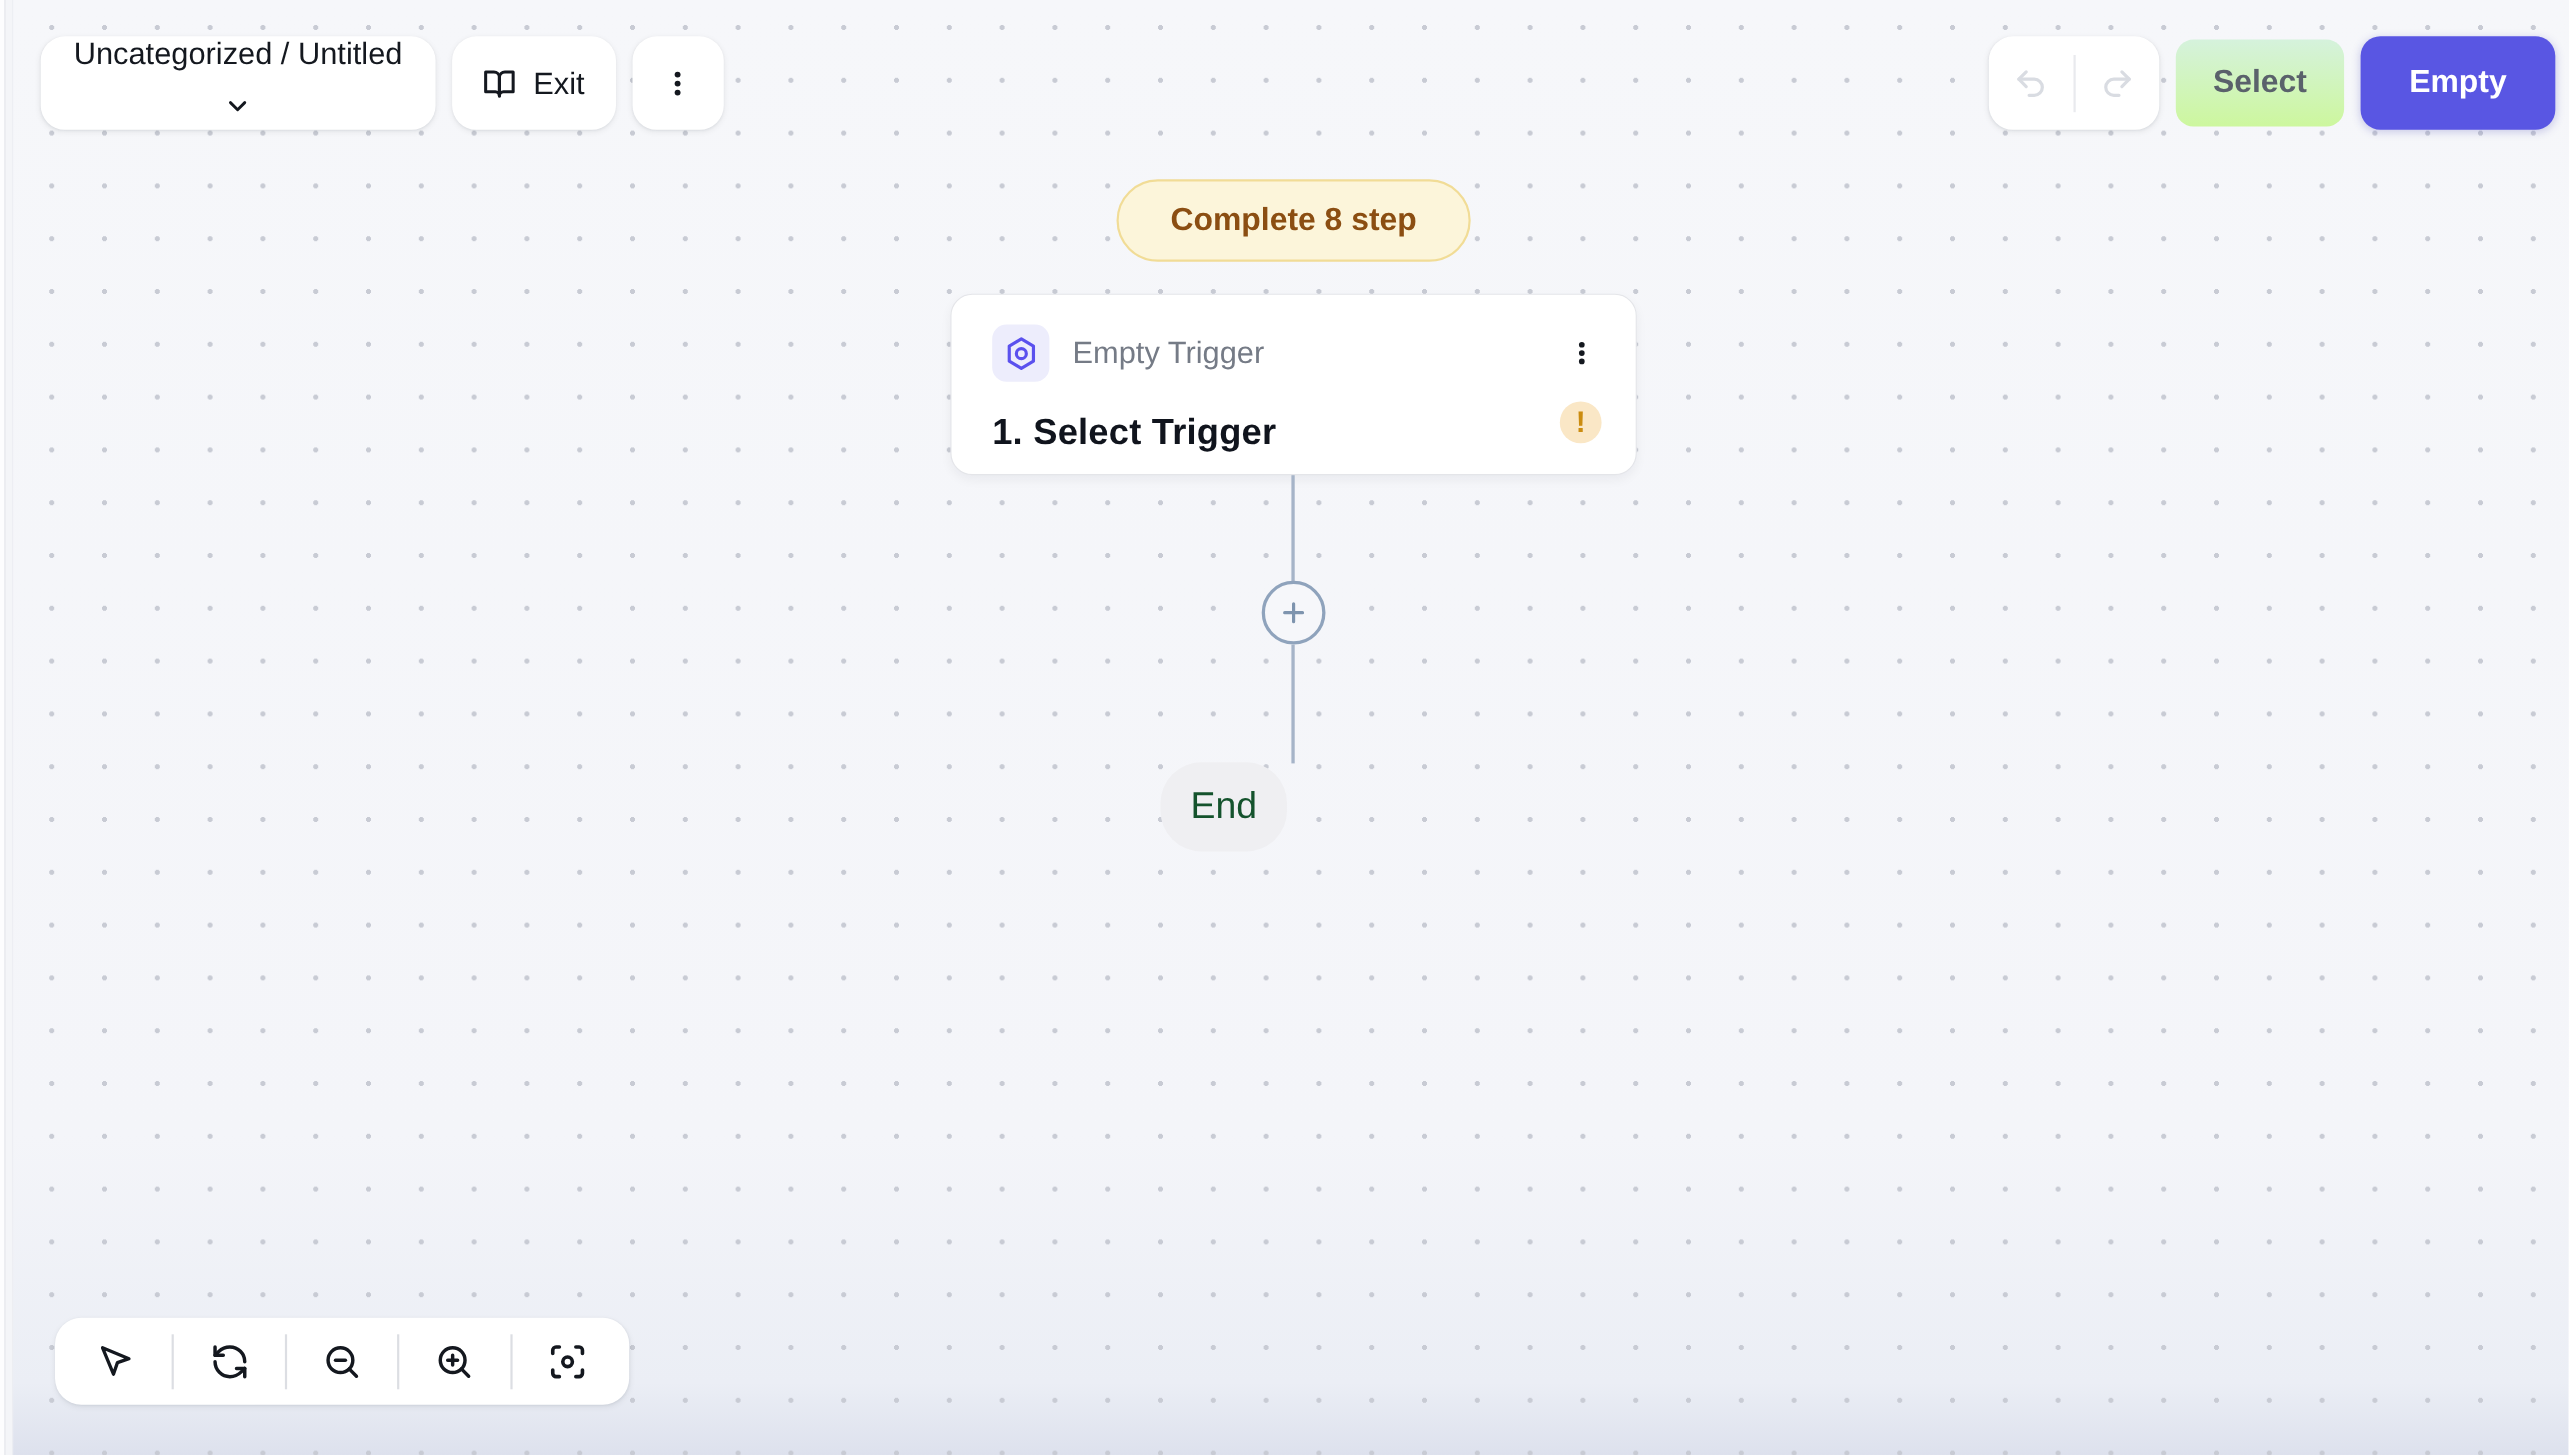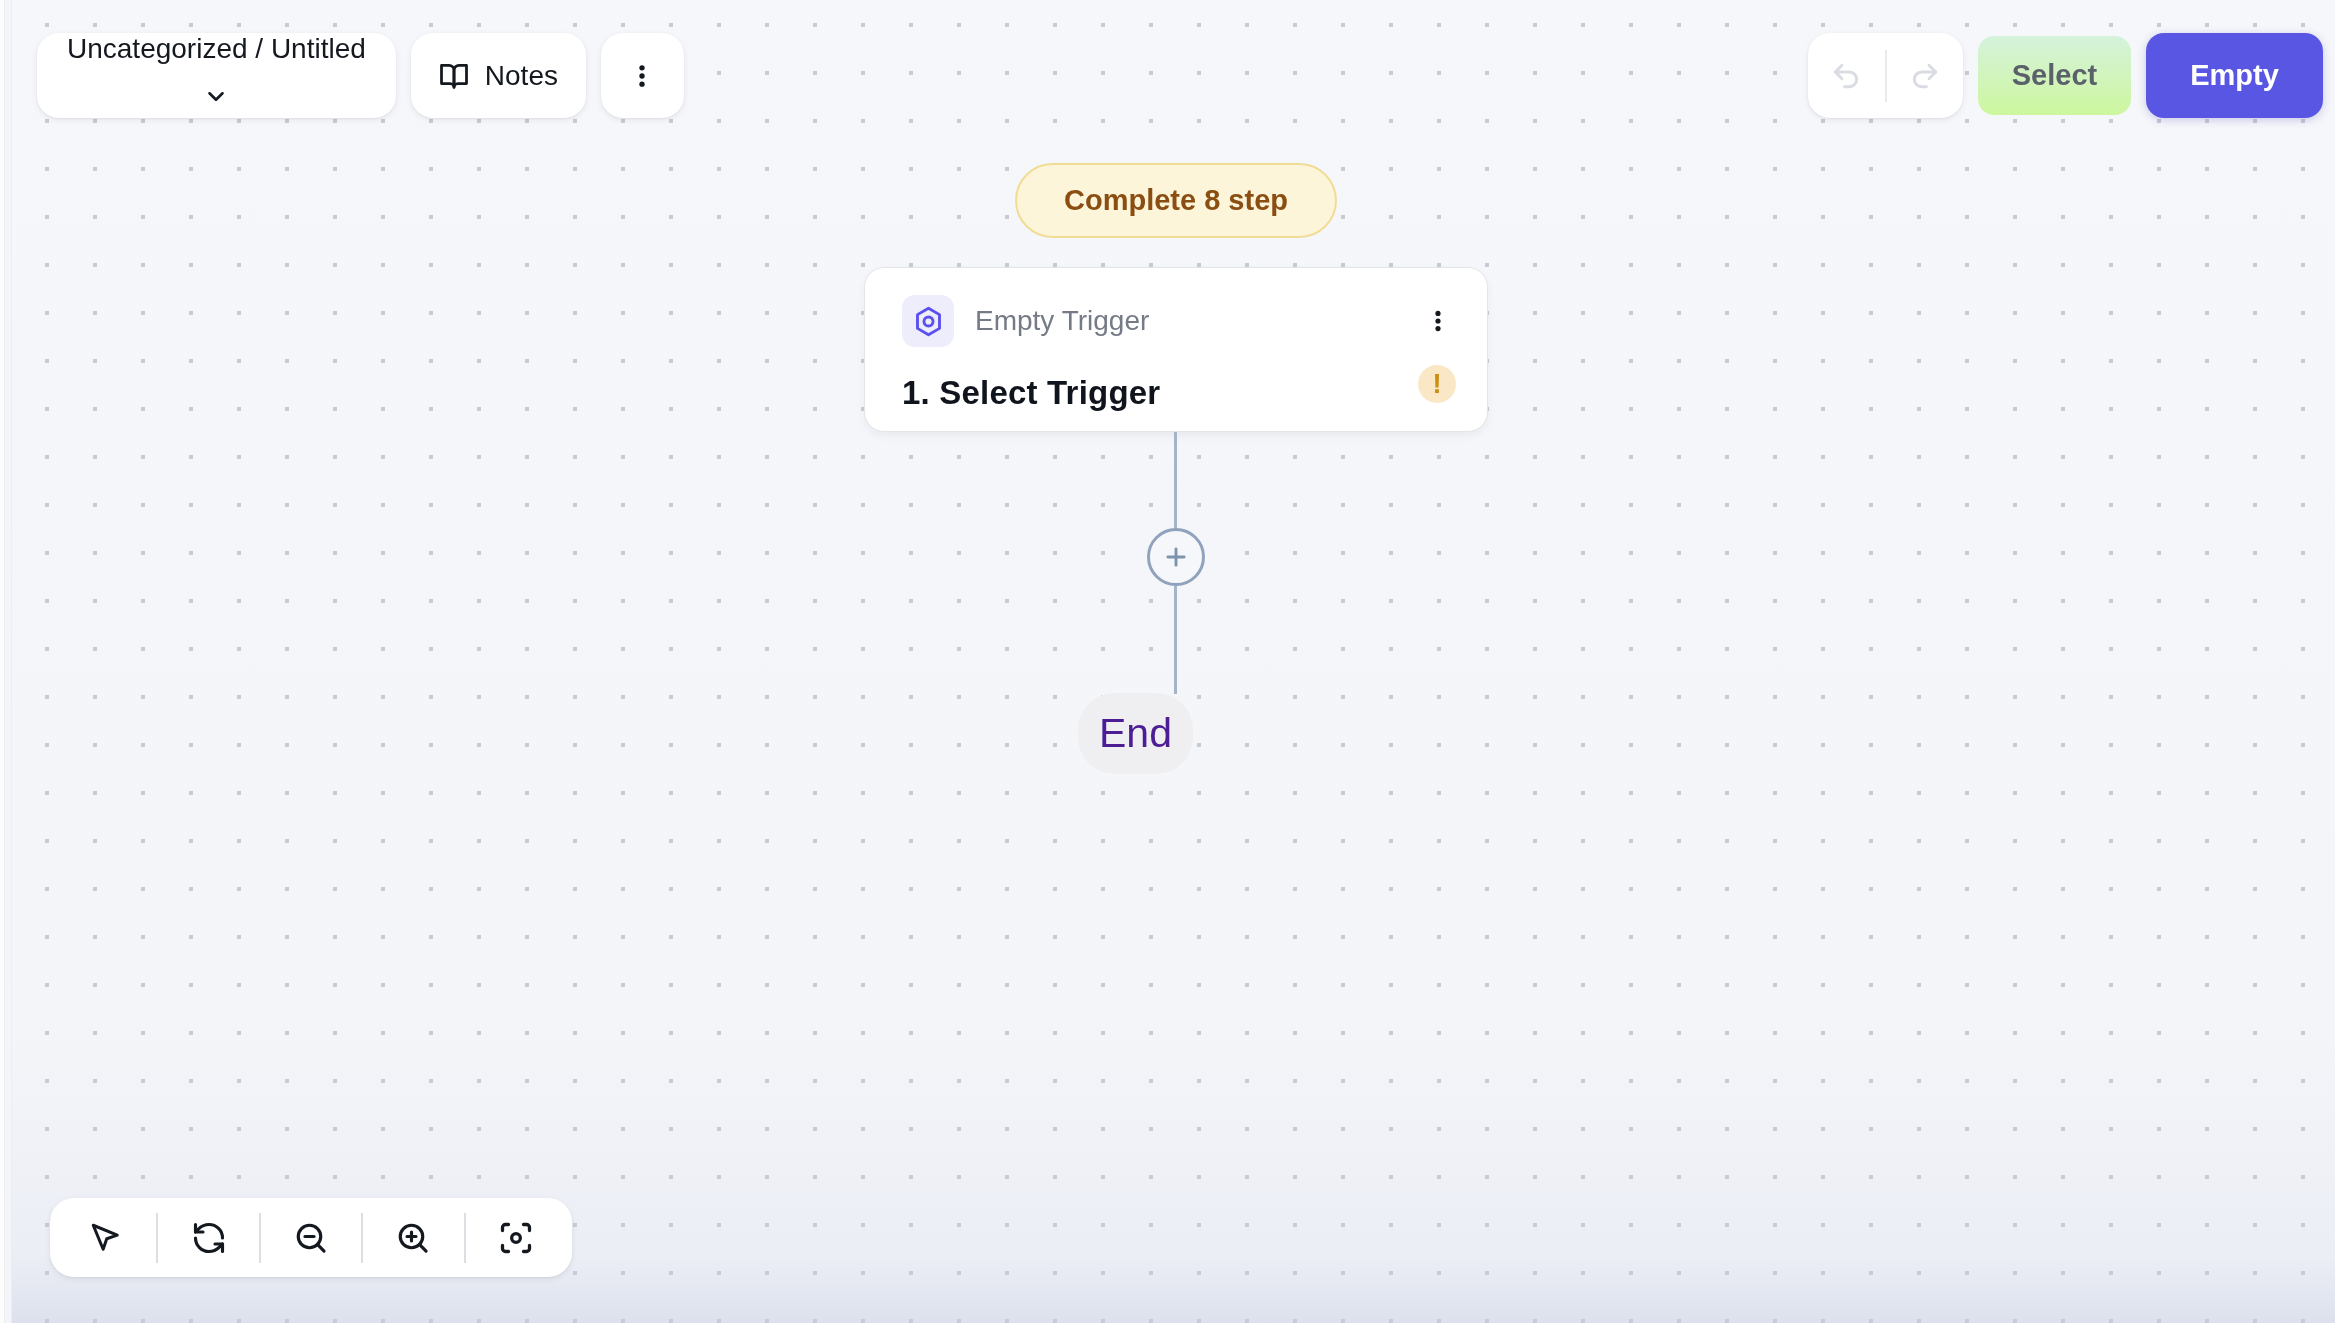--- a/index.html
+++ b/index.html
@@ -80,22 +80,22 @@
   }
   .connector { position:absolute; left:1174px; width:3px; background:var(--connector,#A6B4C8); }
   .connector.seg1 { top:432px; height:98px; }
   .connector.seg2 { top:586px; height:108px; }
   .add-step-btn {
     position:absolute; left:1147px; top:528px; width:58px; height:58px; border-radius:50%;
     border:3px solid #8FA3BC; background:var(--canvas-bg,#F6F7FA); color:#7E94AE;
     display:flex; align-items:center; justify-content:center;
   }
   .end-node {
-    position:absolute; left:1078px; top:693px; width:115px; height:81px; border-radius:37px;
-    background:var(--end-bg,#EFEFF2); color:#4c1d95; font-size:41px;
+    position:absolute; left:1055px; top:693px; width:115px; height:81px; border-radius:37px;
+    background:var(--end-bg,#EFEFF2); color:#14532d; font-size:34px;
     display:flex; align-items:center; justify-content:center;
   }
   
   .toolbar {
     position:absolute; left:50px; top:1198px; width:522px; height:79px; border-radius:24px;
     display:flex; align-items:center; padding:0 6px;
   }
   .tool-btn { flex:1; height:100%; display:flex; align-items:center; justify-content:center; color:var(--icon-dark,#14181F); }
   .tool-divider { width:2px; height:50px; background:#DCDEE3; }
 </style>
@@ -114,21 +114,21 @@
         </svg>
     </span>
   </button>
   <button class="pill float notes-btn">
     <span>
       <svg class="stroke-icon" width="30" height="30" viewBox="0 0 24 24" style="stroke-width:2.2">
           <path d="M2 3.5h6a4 4 0 0 1 4 4v13.5a3 3 0 0 0-3-3H2z"></path>
           <path d="M22 3.5h-6a4 4 0 0 0-4 4v13.5a3 3 0 0 1 3-3h7z"></path>
         </svg>
     </span>
-    <span>Notes</span>
+    <span>Exit</span>
   </button>
   <button class="pill float kebab-btn">
     <span>
       <svg width="28" height="28" viewBox="0 0 24 24" fill="currentColor">
           <circle cx="12" cy="5" r="2.3"></circle>
           <circle cx="12" cy="12" r="2.3"></circle>
           <circle cx="12" cy="19" r="2.3"></circle>
         </svg>
     </span>
   </button>

